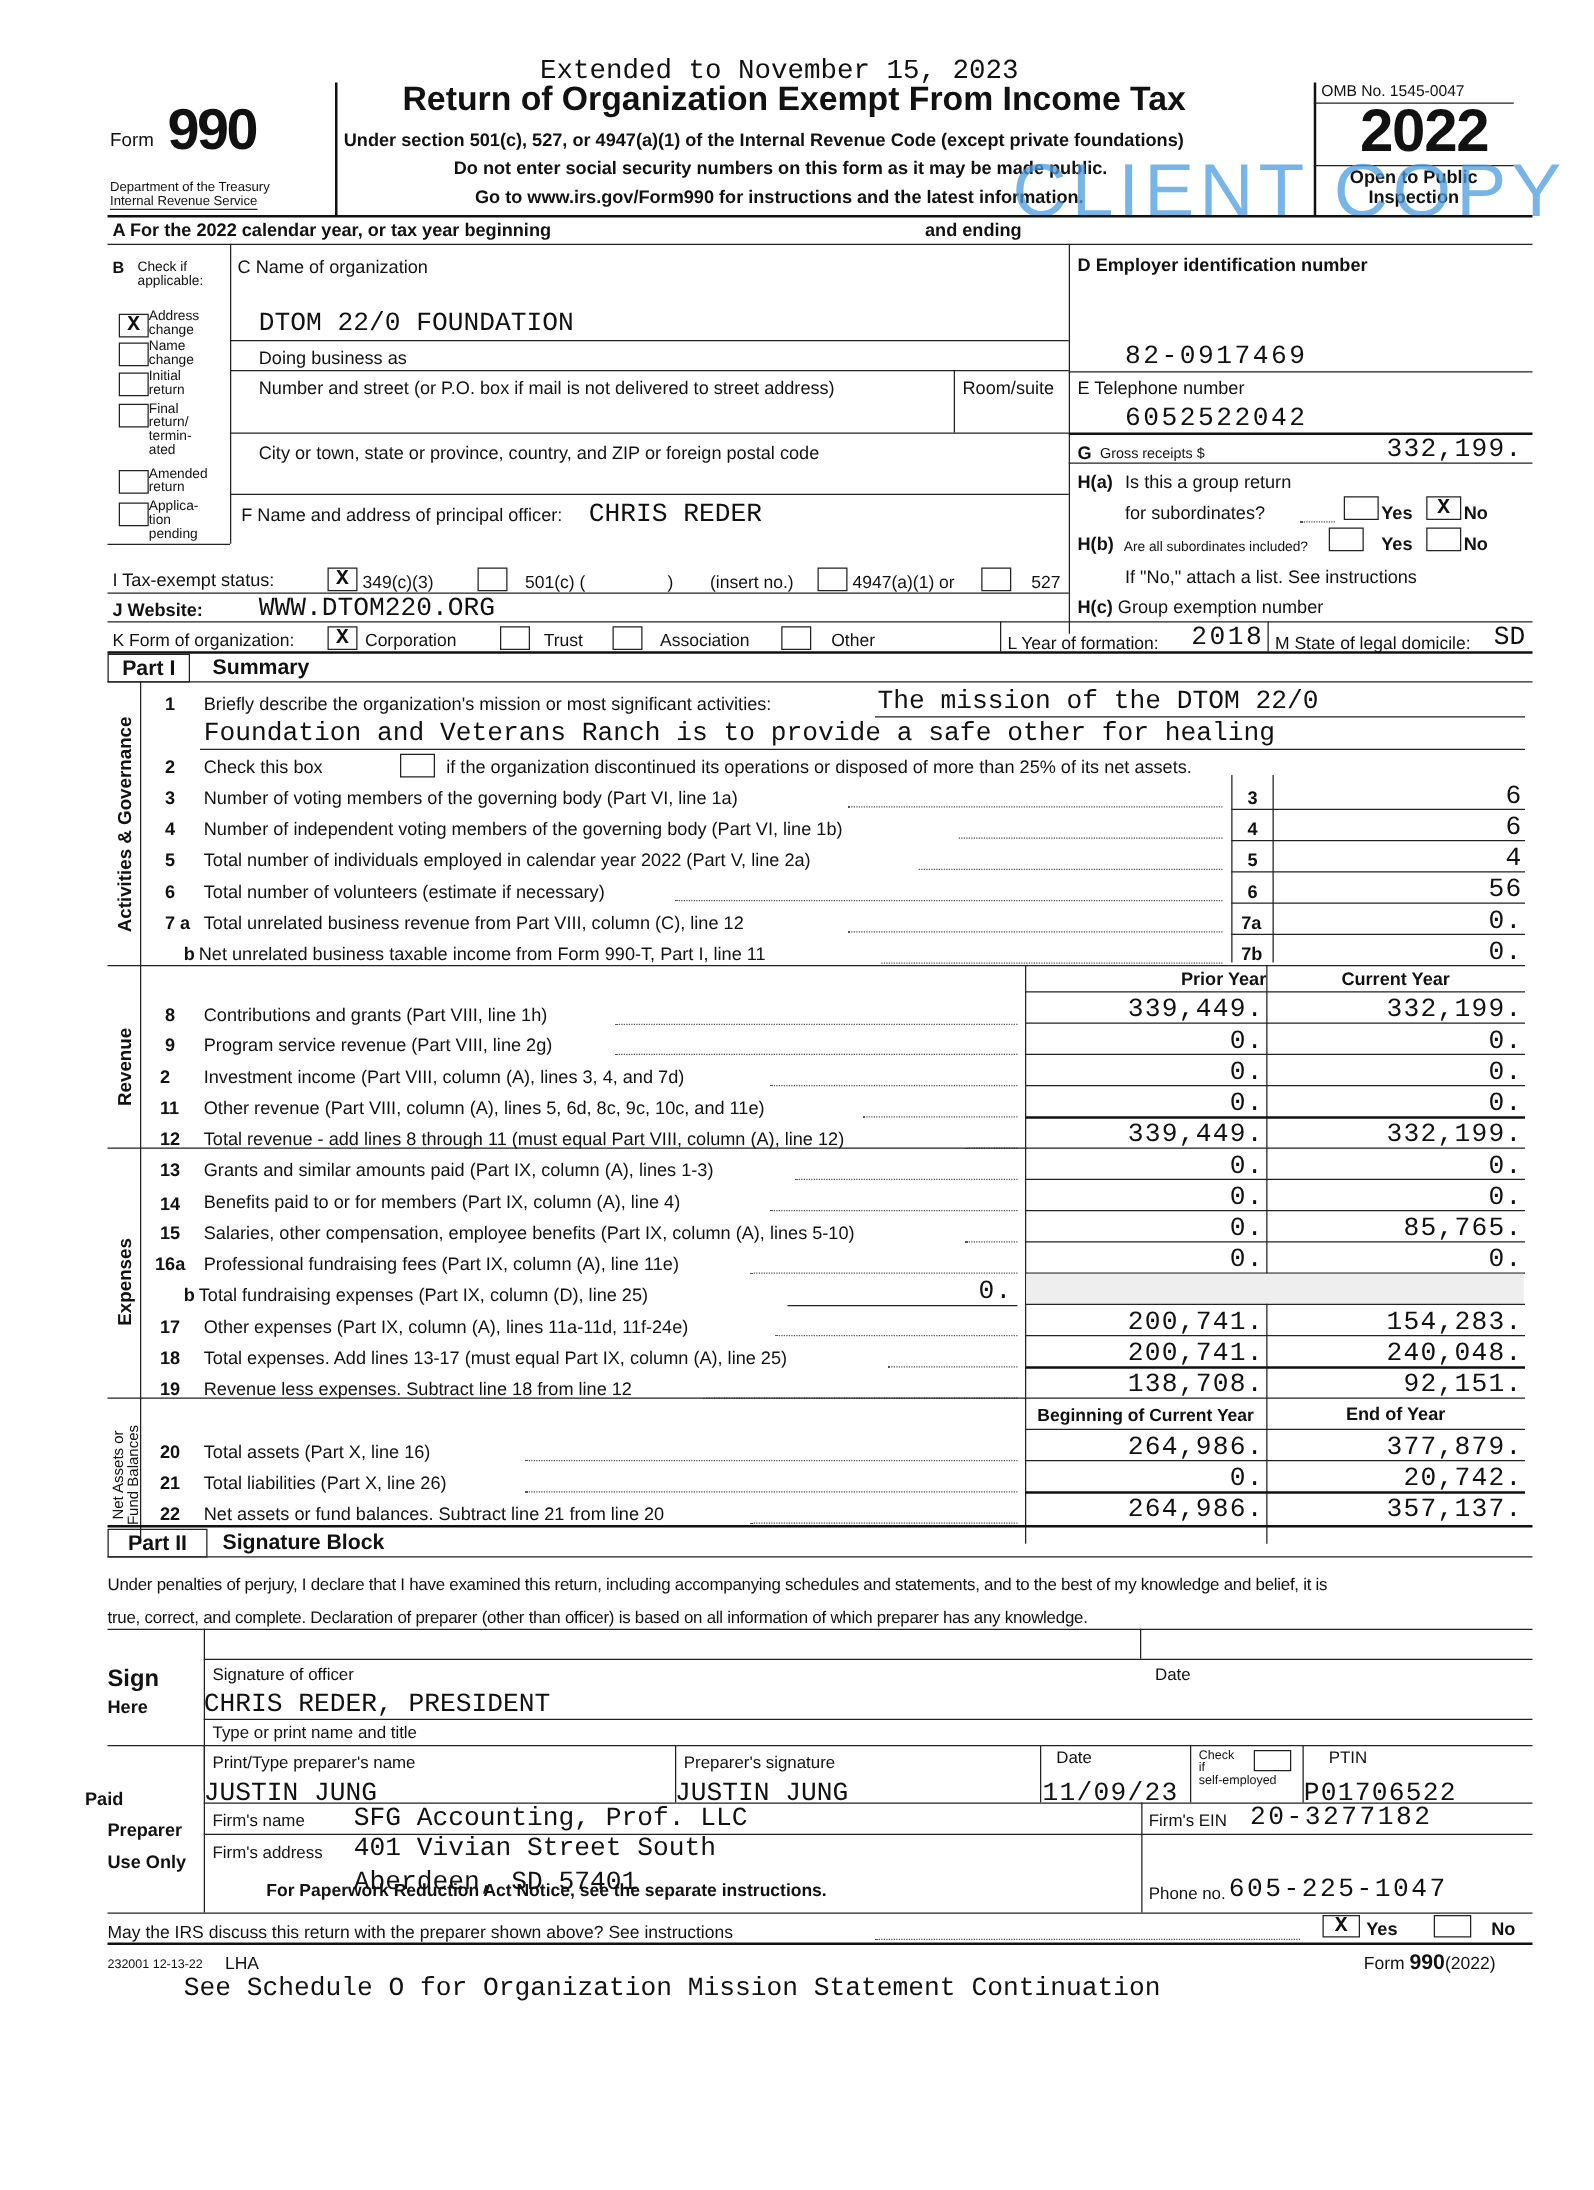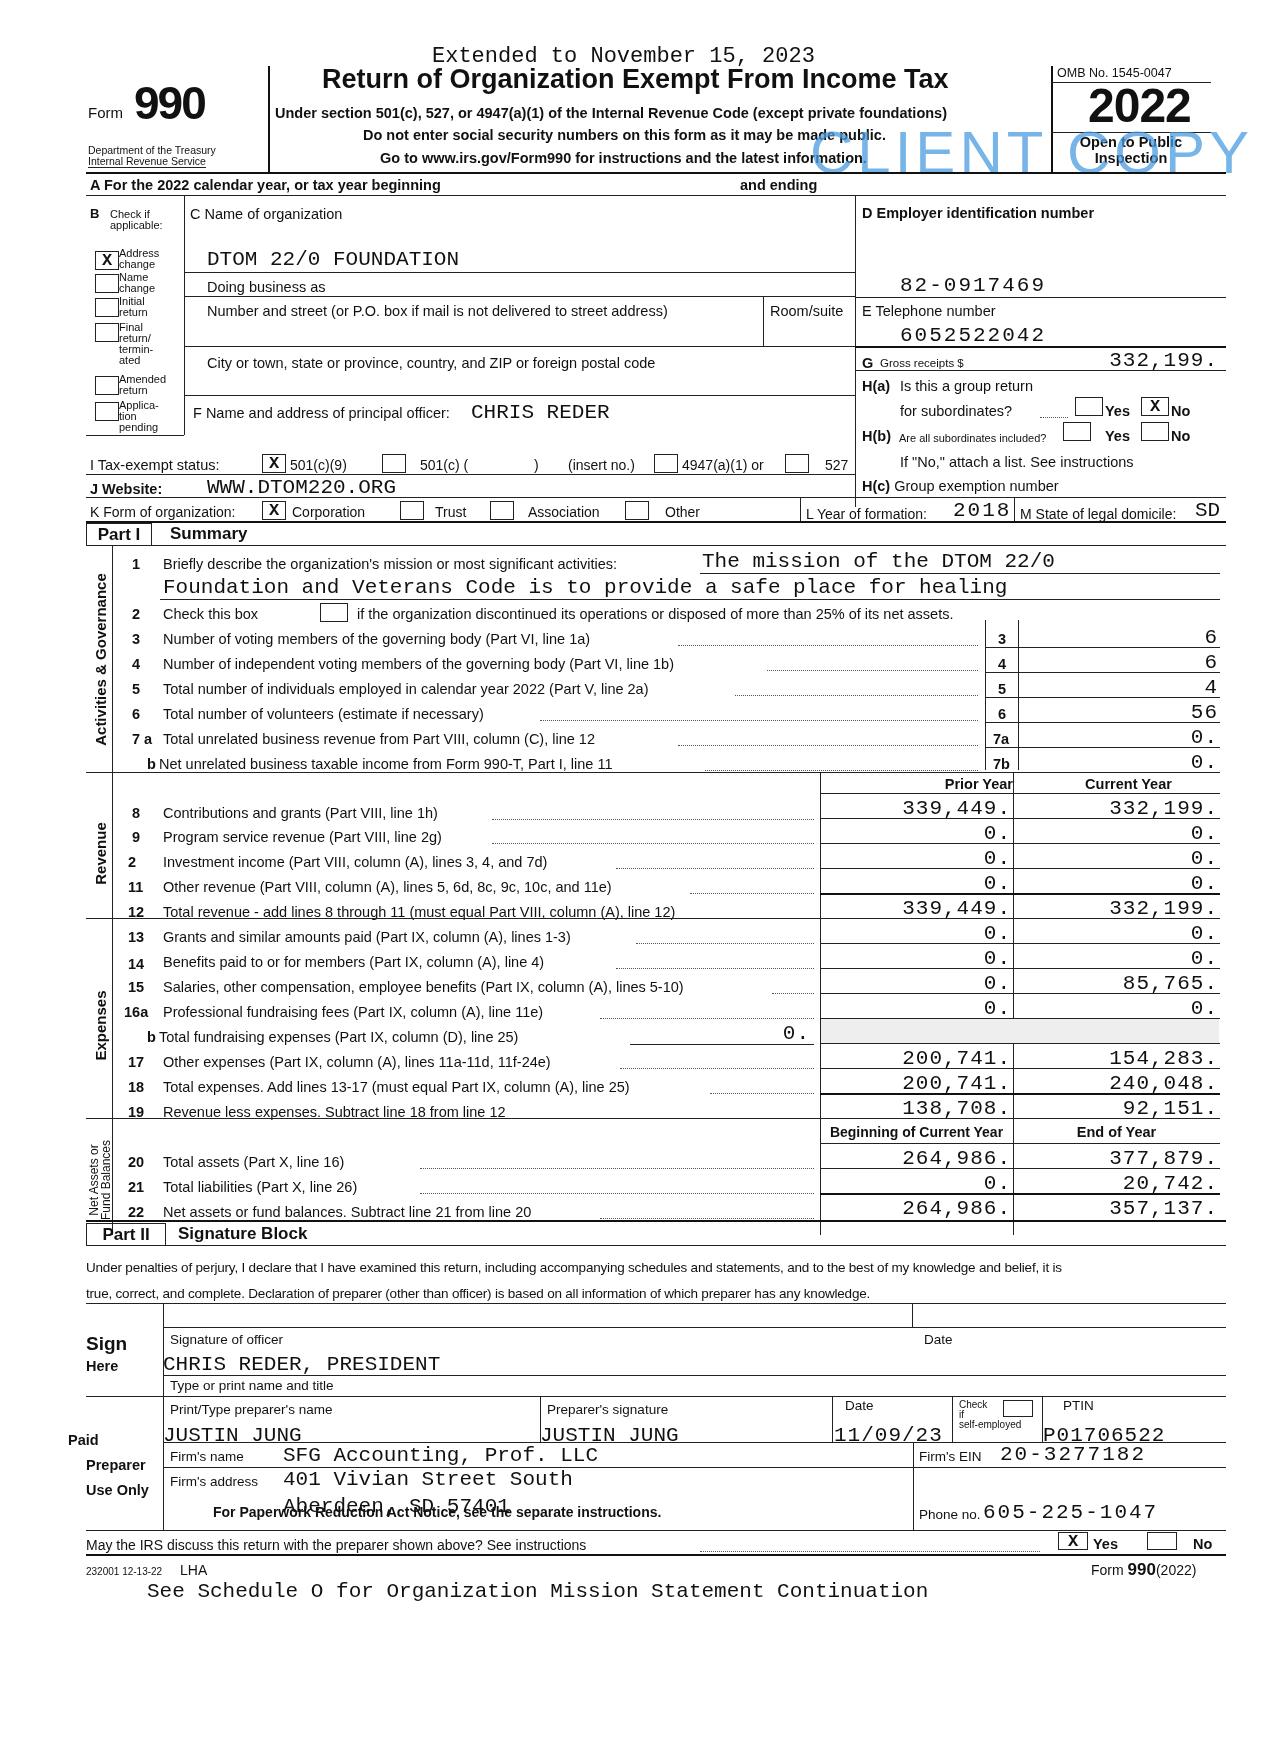--- a/index.html
+++ b/index.html
@@ -139,21 +139,21 @@
 <div class="cb" style="left:1063px;top:422px;width:26px;"></div>
 <div class="lbl" style="left:1105px;top:428px;font-size:14.5px;font-weight:bold;">Yes</div>
 <div class="cb" style="left:1141px;top:422px;width:26px;"></div>
 <div class="lbl" style="left:1171px;top:428px;font-size:14.5px;font-weight:bold;">No</div>
 <div class="lbl" style="left:900px;top:454px;font-size:14.5px;">If "No," attach a list. See instructions</div>
 <div class="lbl" style="left:862px;top:478px;font-size:14.5px;"><b>H(c)</b> <span>Group exemption number</span></div>
 
 <div class="hl" style="left:86px;top:435px;width:98px;"></div>
 <div class="lbl" style="left:90px;top:457px;font-size:14.5px;">I  Tax-exempt status:</div>
 <div class="cb" style="left:262px;top:454px;">X</div>
-<div class="lbl" style="left:290px;top:457px;font-size:14px;">501(c)(9)</div>
+<div class="lbl" style="left:290px;top:457px;font-size:14px;">349(c)(3)</div>
 <div class="cb" style="left:382px;top:454px;"></div>
 <div class="lbl" style="left:420px;top:457px;font-size:14px;">501(c) (</div>
 <div class="lbl" style="left:534px;top:457px;font-size:14px;">)</div>
 <div class="lbl" style="left:568px;top:457px;font-size:14px;">(insert no.)</div>
 <div class="cb" style="left:654px;top:454px;"></div>
 <div class="lbl" style="left:682px;top:457px;font-size:14px;">4947(a)(1) or</div>
 <div class="cb" style="left:785px;top:454px;"></div>
 <div class="lbl" style="left:825px;top:457px;font-size:14px;">527</div>
 <div class="hl" style="left:86px;top:474px;width:769px;"></div>
 
@@ -188,21 +188,21 @@
 <div class="vert" style="left:50px;top:1017px;width:100px;">Expenses</div>
 <div class="vert" style="left:45px;top:1168px;width:110px;font-size:12px;font-weight:normal;line-height:12px;">
     <div>Net Assets or</div>
     <div>Fund Balances</div>
   </div>
 
 <div class="lnum" style="left:132px;top:556px;">1</div>
 <div class="linetext" style="left:163px;top:556px;">Briefly describe the organization's mission or most significant activities:</div>
 <div class="abs mono" style="left:702px;top:550px;font-size:21px;">The mission of the DTOM 22/0</div>
 <div class="hl" style="left:700px;top:573px;width:520px;"></div>
-<div class="abs mono" style="left:163px;top:576px;font-size:21px;">Foundation and Veterans Code is to provide a safe place for healing</div>
+<div class="abs mono" style="left:163px;top:576px;font-size:21px;">Foundation and Veterans Ranch is to provide a safe other for healing</div>
 <div class="hl" style="left:160px;top:599px;width:1060px;"></div>
 
 <div class="lnum" style="left:132px;top:606px;">2</div>
 <div class="linetext" style="left:163px;top:606px;">Check this box</div>
 <div class="cb" style="left:320px;top:603px;width:26px;"></div>
 <div class="linetext" style="left:357px;top:606px;">if the organization discontinued its operations or disposed of more than 25% of its net assets.</div>
 
 <div class="vl" style="left:985px;top:620px;height:150px;"></div>
 <div class="vl" style="left:1018px;top:620px;height:150px;"></div>
 
@@ -244,21 +244,21 @@
 <div class="lnum" style="left:147px;top:756px;">b</div>
 <div class="linetext" style="left:159px;top:756px;">Net unrelated business taxable income from Form 990-T, Part I, line 11</div>
 <div class="dots" style="left:705px;top:770px;width:273px;"></div>
 <div class="lnum" style="left:993px;top:756px;">7b</div>
 <div class="num" style="left:1020px;top:751px;width:198px;">0.</div>
 <div class="hl" style="left:86px;top:772px;width:1134px;"></div>
 
 <div class="vl" style="left:820px;top:772px;height:463px;"></div>
 <div class="vl" style="left:1013px;top:772px;height:463px;"></div>
 <div class="abs" style="left:820px;top:776px;width:193px;text-align:right;font-size:14.5px;font-weight:bold;">Prior Year</div>
-<div class="abs" style="left:1013px;top:776px;width:207px;text-align:center;font-size:14.5px;font-weight:bold;margin-left:12px;">Current Year</div>
+<div class="abs" style="left:1013px;top:776px;width:207px;text-align:center;font-size:14.5px;font-weight:bold;">Current Year</div>
 <div class="hl" style="left:820px;top:793px;width:400px;"></div>
 
 <div>
   <div class="lnum" style="left:132px;top:805px;">8</div>
   <div class="linetext" style="left:163px;top:805px;">Contributions and grants (Part VIII, line 1h)</div>
   <div class="dots" style="left:492px;top:819px;width:322px;"></div>
   <div class="num" style="left:822px;top:797px;width:189px;">339,449.</div>
   <div class="num" style="left:1015px;top:797px;width:203px;">332,199.</div>
   <div class="hl" style="left:820px;top:818px;width:400px;"></div>
 

